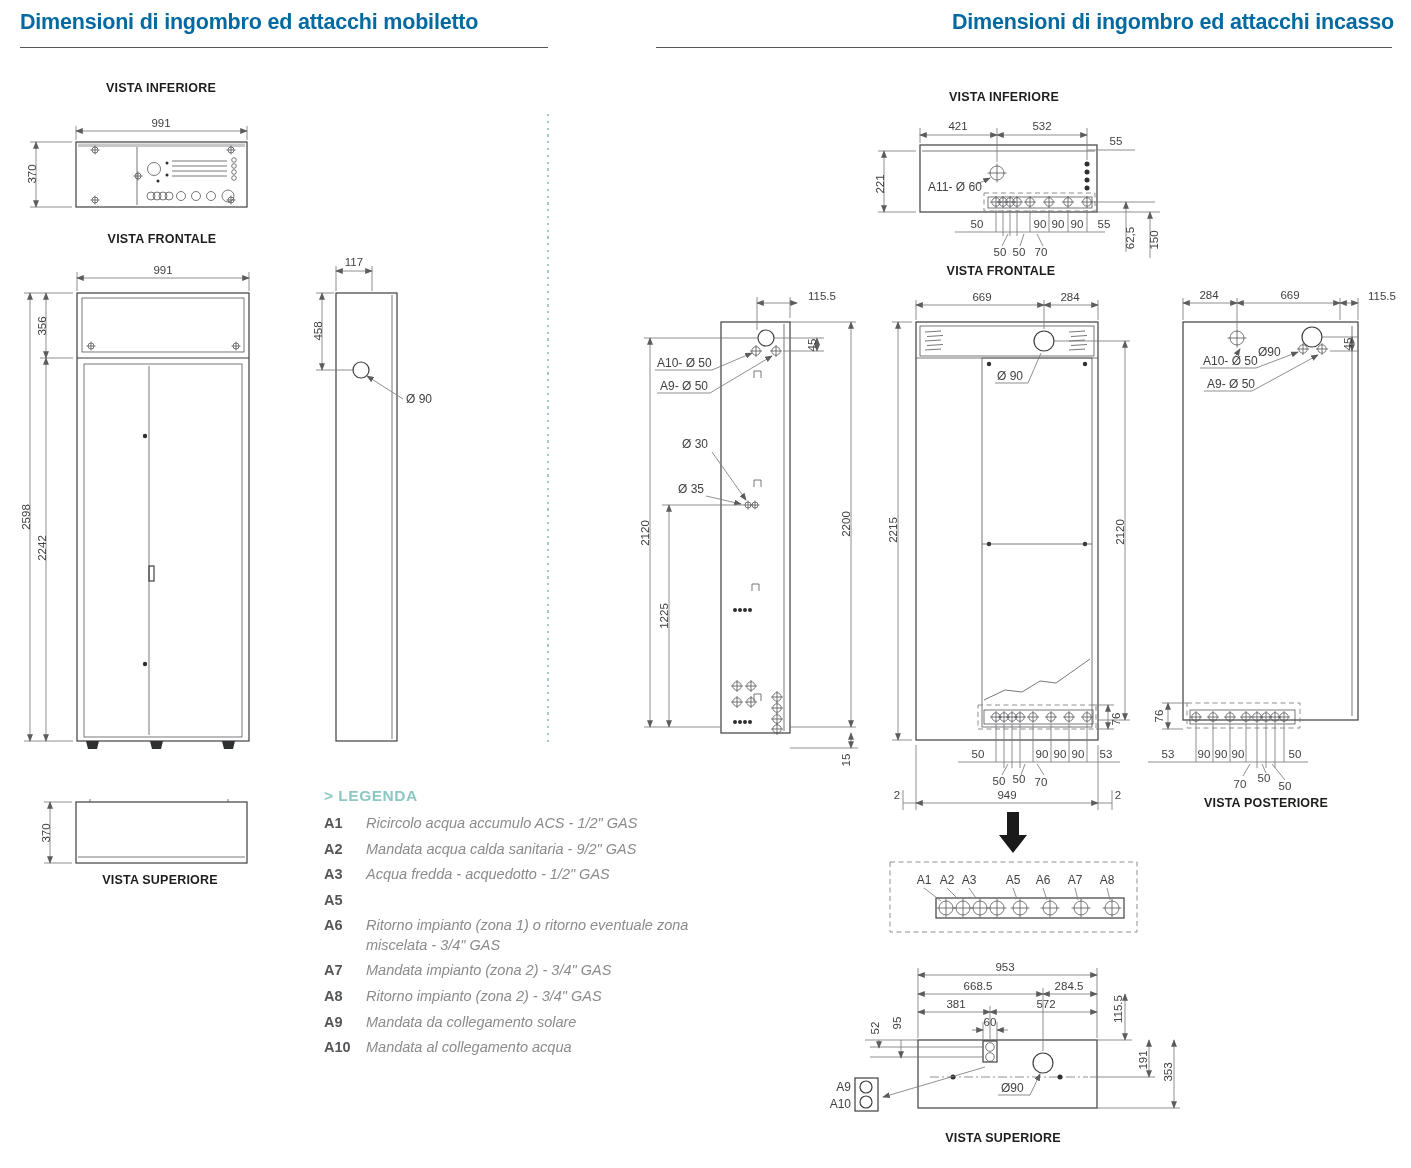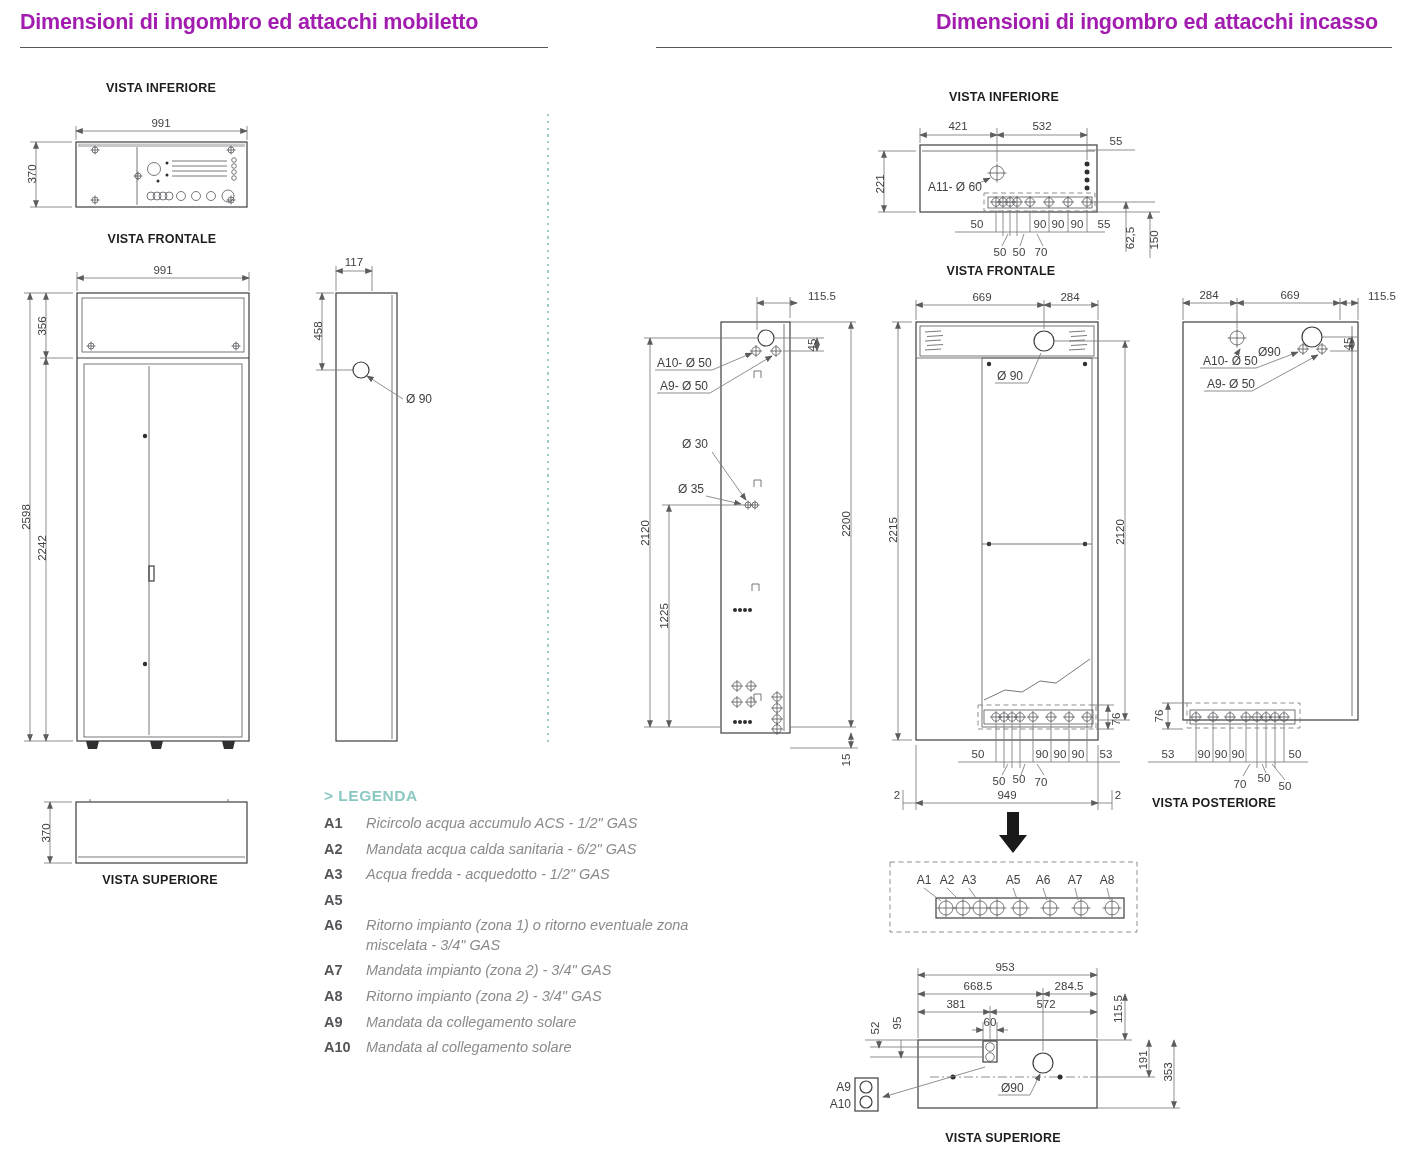--- a/index.html
+++ b/index.html
@@ -1,19 +1,19 @@
 <!DOCTYPE html>
 <html><head>
 <meta charset="utf-8">
 <style>
   html,body{margin:0;padding:0;}
   body{width:1411px;height:1168px;background:#ffffff;position:relative;overflow:hidden;
        font-family:"Liberation Sans",sans-serif;color:#1d1d1b;}
   .abs{position:absolute;}
-  .sec-title{font-size:21.5px;font-weight:bold;letter-spacing:-0.2px;color:#a21caf;white-space:nowrap;}
+  .sec-title{font-size:21.5px;font-weight:bold;letter-spacing:-0.2px;color:#0369a1;white-space:nowrap;}
   .rule{height:1px;background:#55565a;}
   .view-label{font-size:12.5px;font-weight:bold;text-align:center;color:#1d1d1b;letter-spacing:0.2px;white-space:nowrap;}
   .divider{width:2px;background:repeating-linear-gradient(to bottom,#9fccc8 0 2.2px,transparent 2.2px 6.8px);}
   .legend{width:378px;}
   .legend-title{font-size:15.5px;font-weight:bold;color:#8cc8c3;letter-spacing:0.5px;margin-bottom:9px;}
   .legend-row{display:flex;gap:10px;margin-bottom:6px;font-size:14.5px;line-height:1.35;}
   .legend-code{font-weight:bold;color:#55565a;min-width:32px;}
   .legend-text{color:#8a8b8d;flex:1;font-style:italic;}
   svg text{font-family:"Liberation Sans",sans-serif;}
   .dt{font-size:11.5px;fill:#3e3f41;}
@@ -22,42 +22,42 @@
   .il{fill:none;stroke:#55565a;stroke-width:0.8;}
   .dl{fill:none;stroke:#7b7c7e;stroke-width:0.85;}
   .dsh{stroke-dasharray:5 3.5;}
   .dot{fill:#2e2f31;stroke:none;}
 </style>
 </head>
 <body>
 
 <div class="abs sec-title" style="left:20px;top:10px;">Dimensioni di ingombro ed attacchi mobiletto</div>
 <div class="abs rule" style="left:20px;top:47px;width:528px;"></div>
-<div class="abs sec-title" style="left:636px;top:10px;width:742px;text-align:right;">Dimensioni di ingombro ed attacchi incasso</div>
+<div class="abs sec-title" style="left:652px;top:10px;width:742px;text-align:right;">Dimensioni di ingombro ed attacchi incasso</div>
 <div class="abs rule" style="left:656px;top:47px;width:736px;"></div>
 
 <div class="abs divider" style="left:547px;top:114px;height:632px;"></div>
 
 <div class="abs view-label" style="left:61px;top:81px;width:200px;">VISTA INFERIORE</div>
 <div class="abs view-label" style="left:62px;top:232px;width:200px;">VISTA FRONTALE</div>
 <div class="abs view-label" style="left:60px;top:873px;width:200px;">VISTA SUPERIORE</div>
 <div class="abs view-label" style="left:904px;top:90px;width:200px;">VISTA INFERIORE</div>
 <div class="abs view-label" style="left:901px;top:264px;width:200px;">VISTA FRONTALE</div>
-<div class="abs view-label" style="left:1114px;top:796px;width:200px;">VISTA POSTERIORE</div>
+<div class="abs view-label" style="left:1166px;top:796px;width:200px;">VISTA POSTERIORE</div>
 <div class="abs view-label" style="left:903px;top:1131px;width:200px;">VISTA SUPERIORE</div>
 
 <div class="abs legend" style="left:324px;top:787px;">
   <div class="legend-title">&gt; LEGENDA</div>
   <div class="legend-row">
       <span class="legend-code">A1</span>
       <span class="legend-text">Ricircolo acqua accumulo ACS - 1/2" GAS</span>
     </div>
   <div class="legend-row">
       <span class="legend-code">A2</span>
-      <span class="legend-text">Mandata acqua calda sanitaria - 6/2" GAS</span>
+      <span class="legend-text">Mandata acqua calda sanitaria - 9/2" GAS</span>
     </div>
   <div class="legend-row">
       <span class="legend-code">A3</span>
       <span class="legend-text">Acqua fredda - acquedotto - 1/2" GAS</span>
     </div>
   <div class="legend-row">
       <span class="legend-code">A5</span>
     </div>
   <div class="legend-row">
       <span class="legend-code">A6</span>
@@ -70,21 +70,21 @@
   <div class="legend-row">
       <span class="legend-code">A8</span>
       <span class="legend-text">Ritorno impianto (zona 2) - 3/4" GAS</span>
     </div>
   <div class="legend-row">
       <span class="legend-code">A9</span>
       <span class="legend-text">Mandata da collegamento solare</span>
     </div>
   <div class="legend-row">
       <span class="legend-code">A10</span>
-      <span class="legend-text">Mandata al collegamento solare</span>
+      <span class="legend-text">Mandata al collegamento acqua</span>
     </div>
 </div>
 
 <svg class="abs" style="left:0;top:0;" width="1411" height="1168" viewBox="0 0 1411 1168">
   <defs>
     <marker id="ar" orient="auto-start-reverse" markerWidth="9" markerHeight="7" refX="8" refY="3.5">
       <path d="M0 0L9 3.5L0 7z" fill="#5b5c5e"></path>
     </marker>
     <g id="ch3">
         <circle r="3" class="il"></circle>

